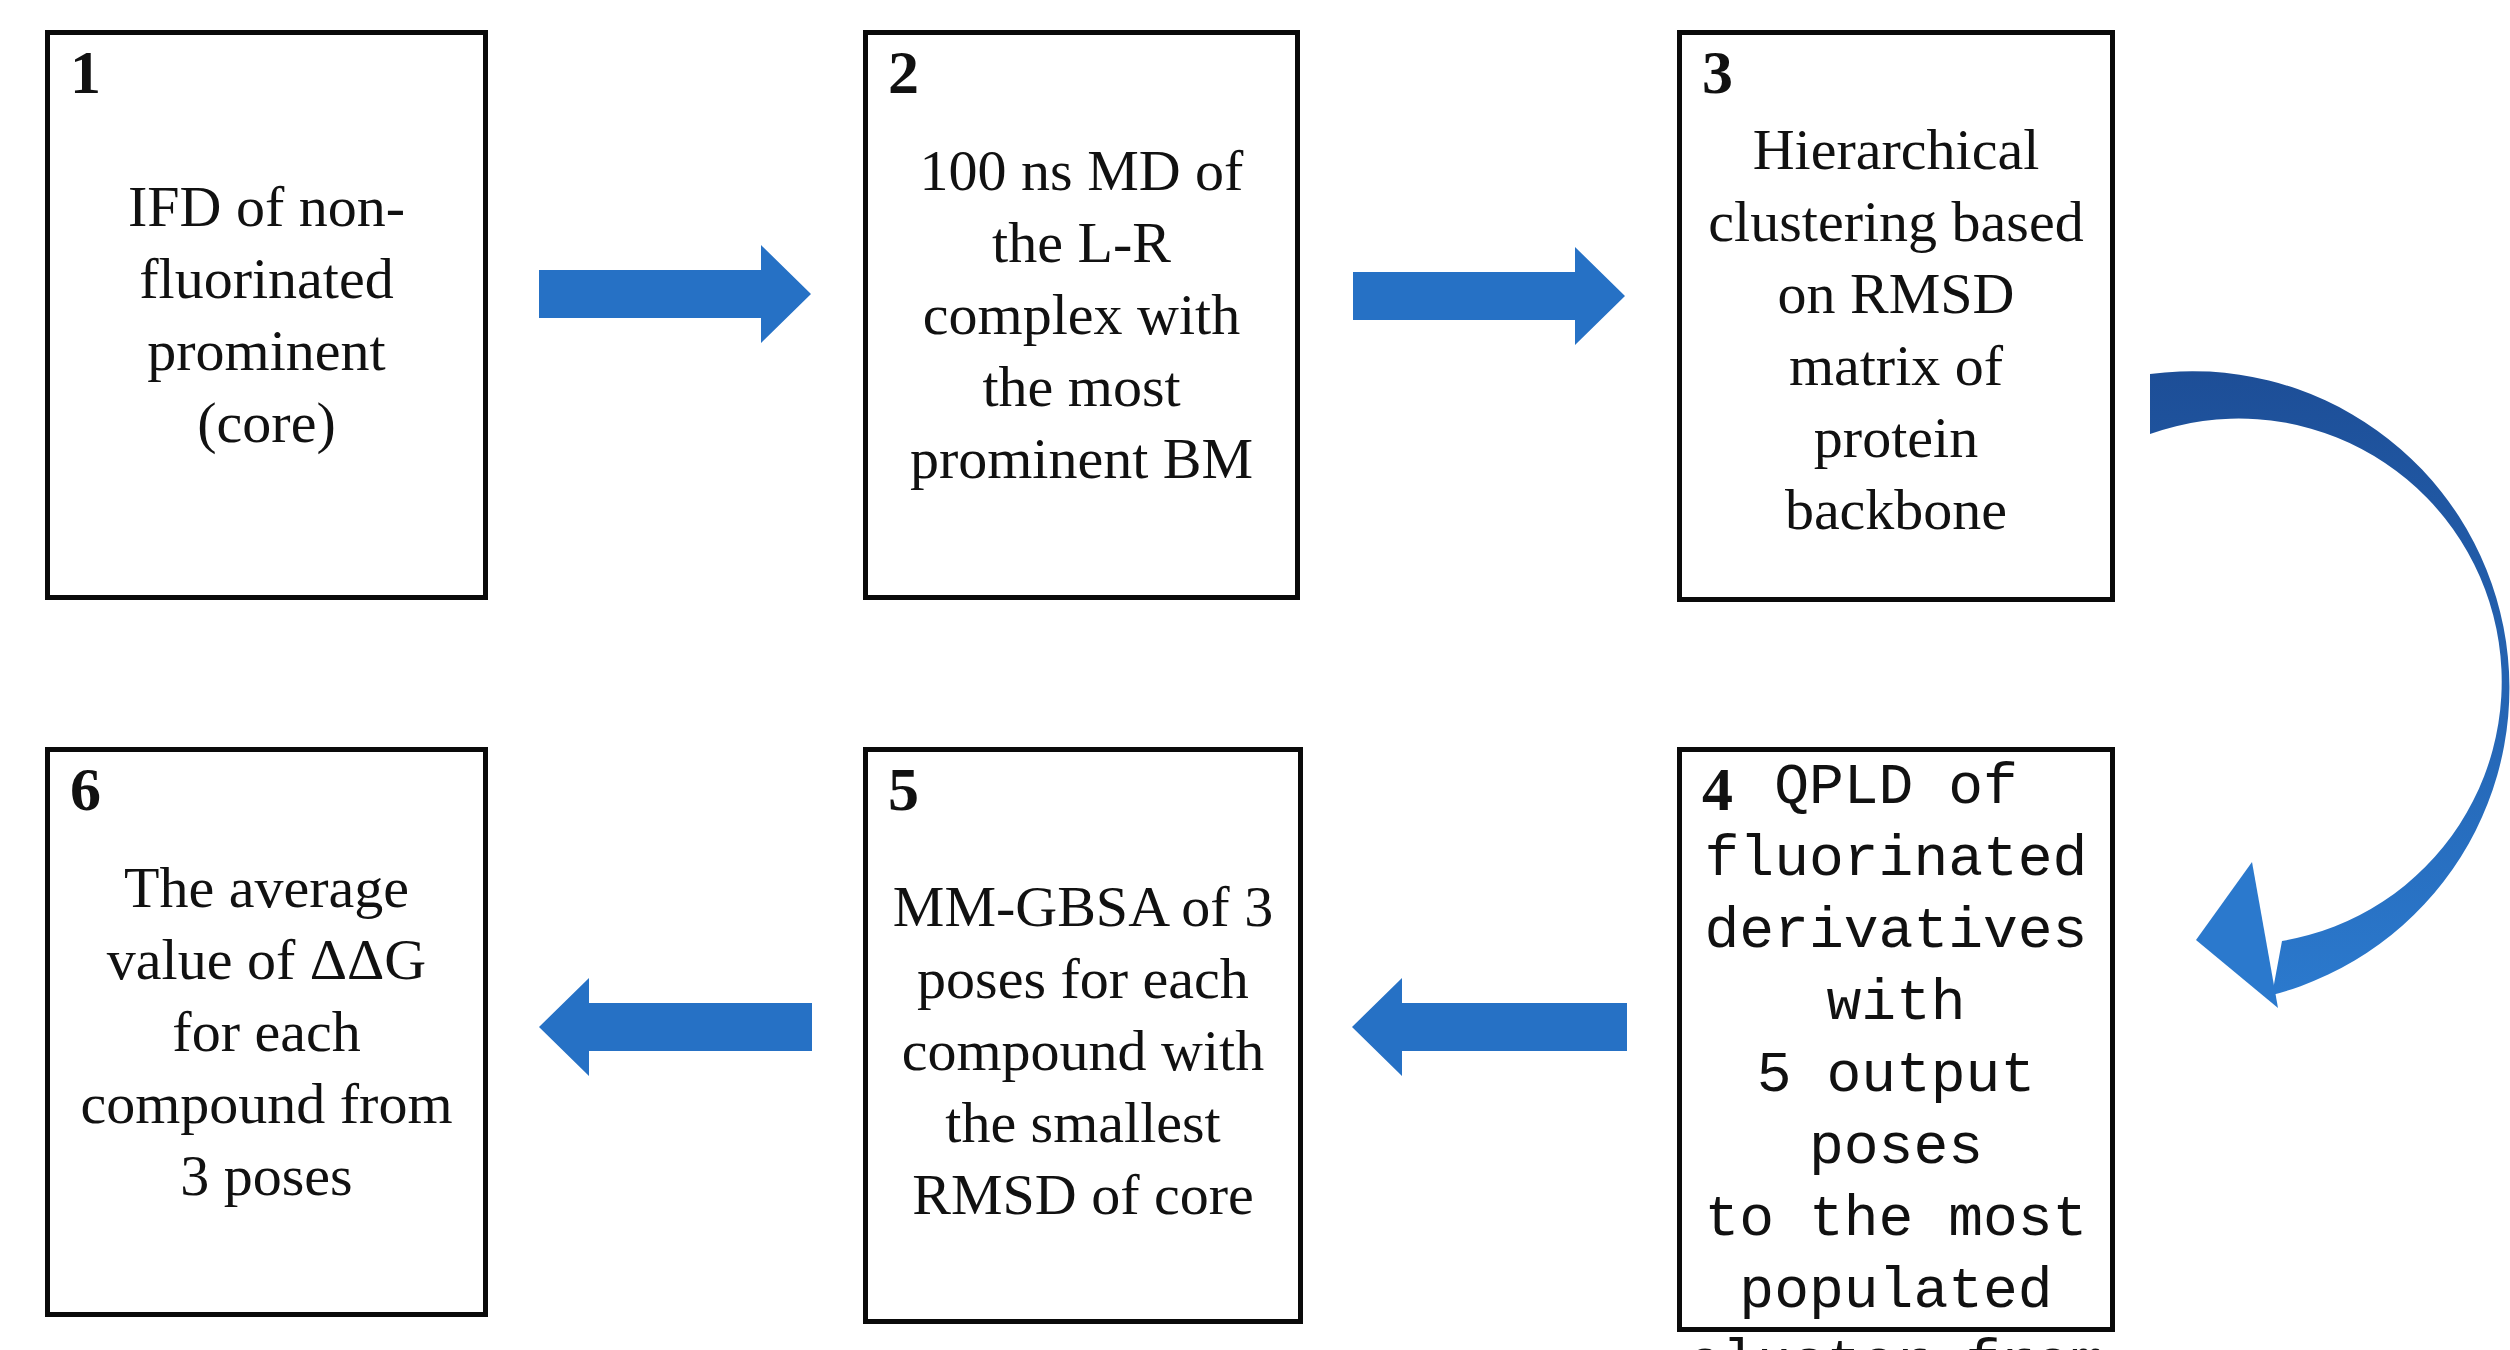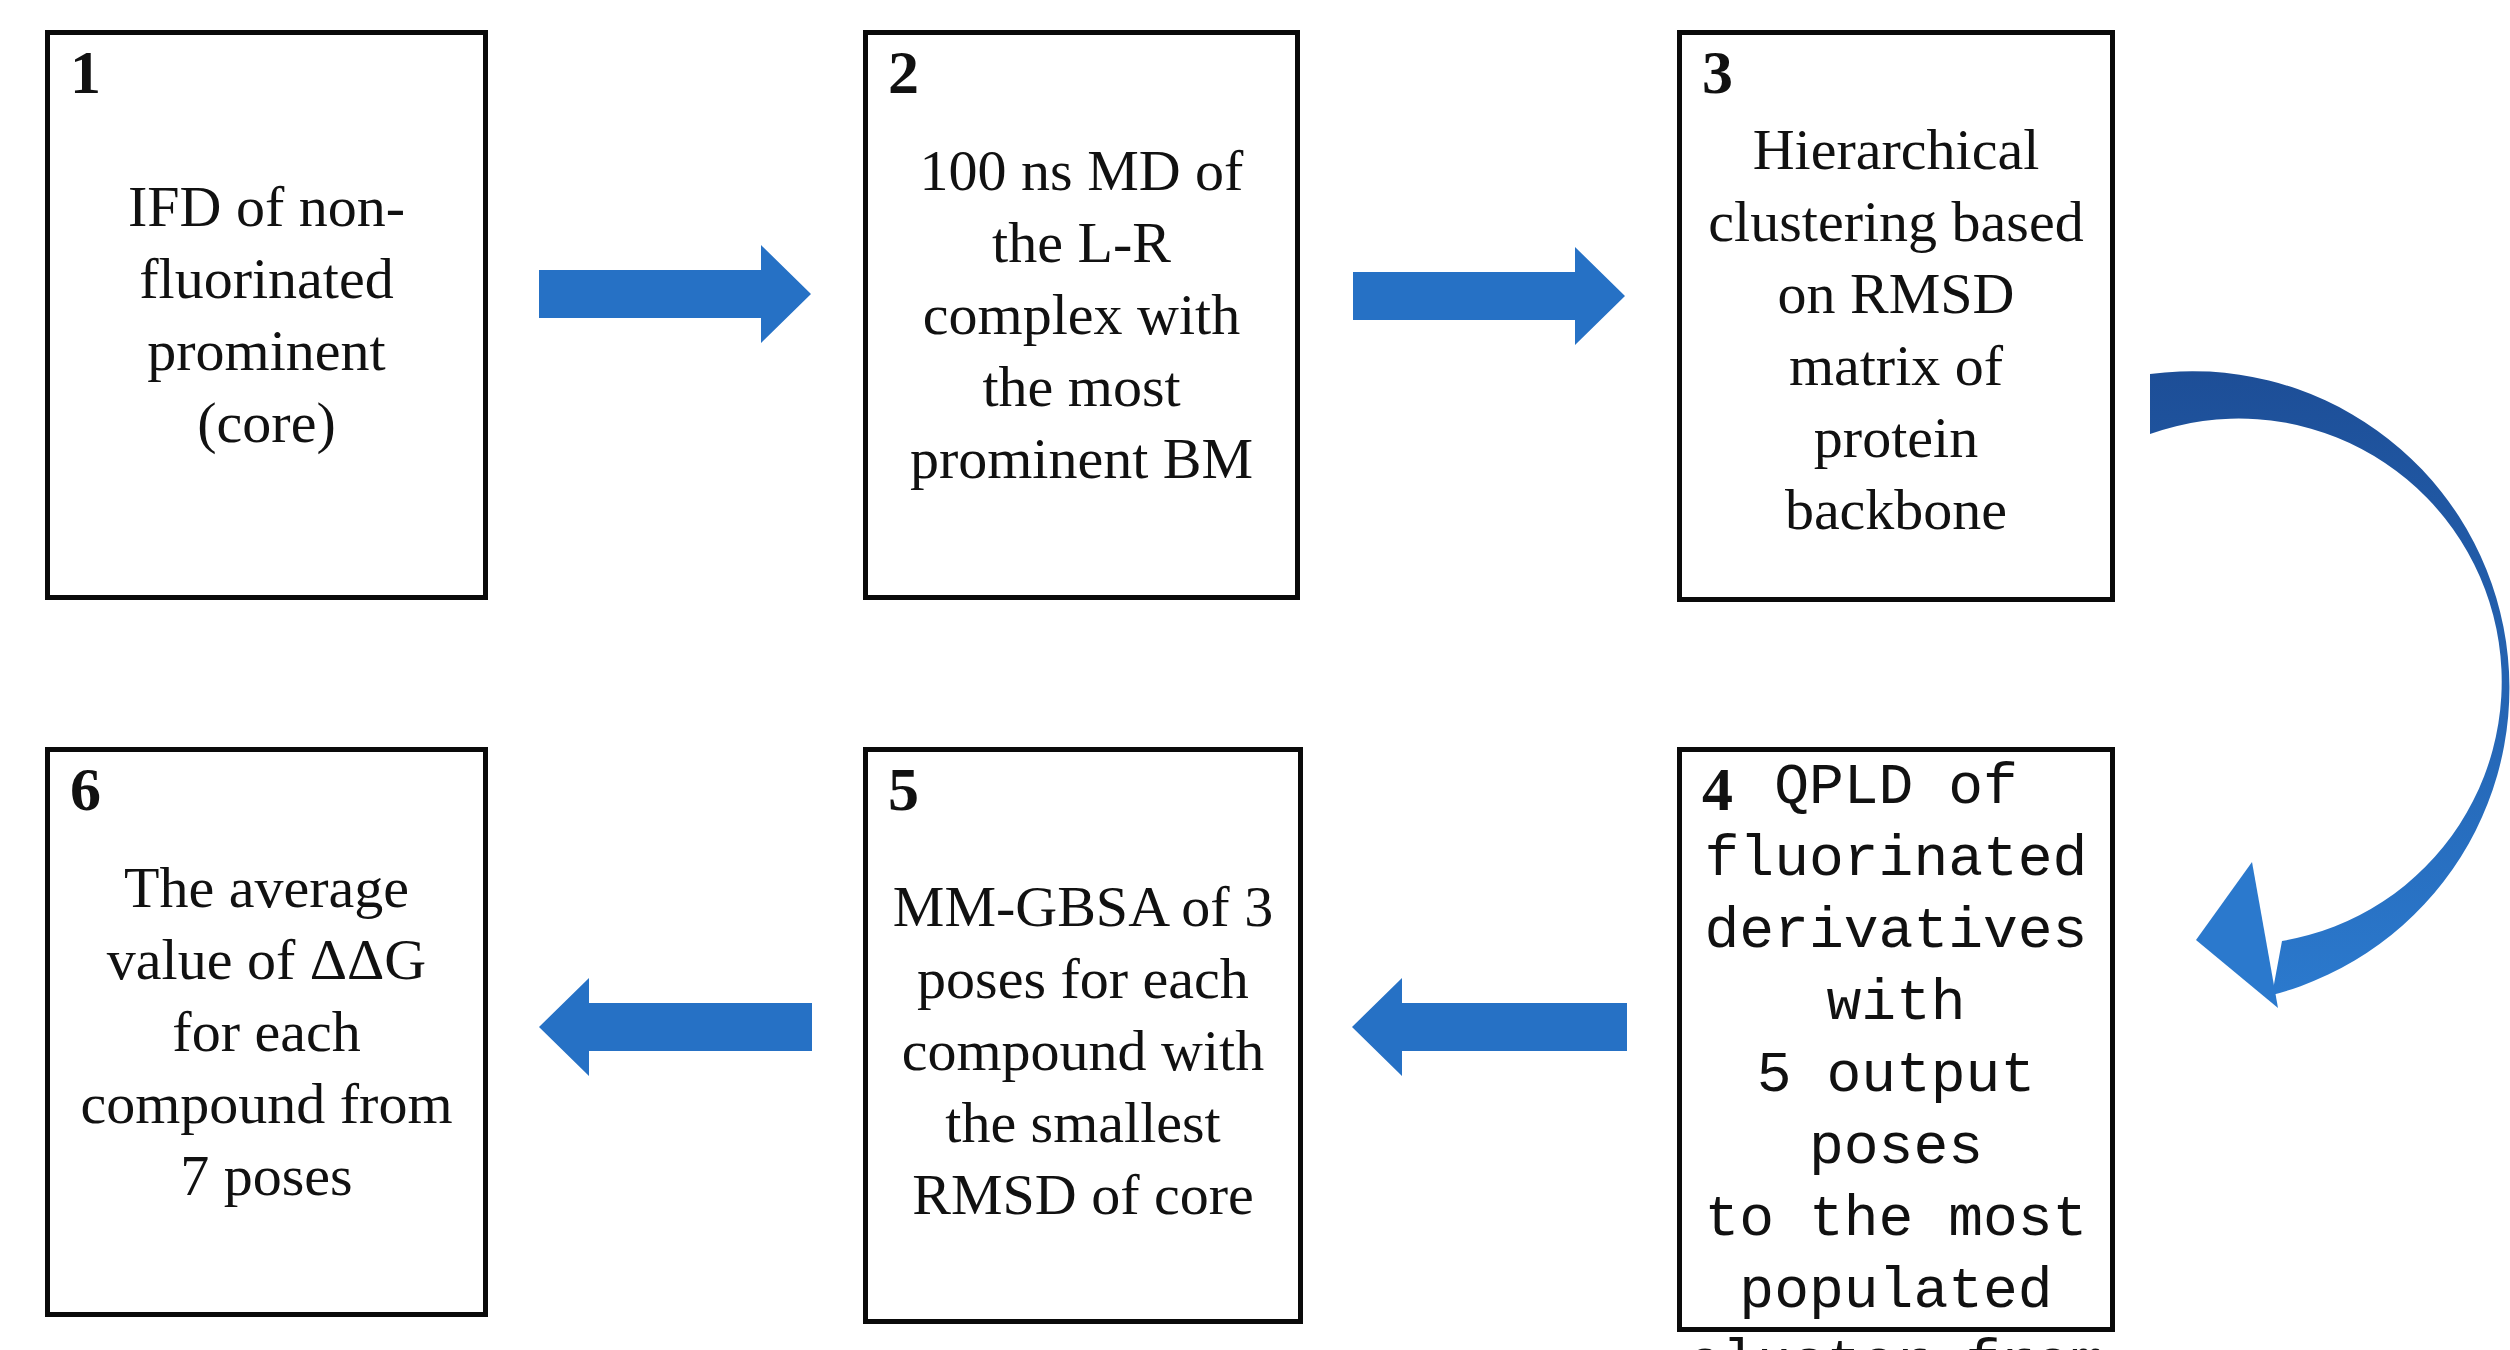--- a/index.html
+++ b/index.html
@@ -149,16 +149,16 @@
   <svg class="arrow" id="arrow-5-6" width="273" height="98" viewBox="0 0 273 98">
     <polygon class="block" points="273,25 50,25 50,0 0,49 50,98 50,73 273,73"></polygon>
   </svg>
 
   <div class="step-box" id="box6">
     <span class="step-num">6</span>
     <div class="step-text">The average
 value of ΔΔG
 for each
 compound from
-7 poses</div>
+3 poses</div>
   </div>
 
 </div>
 
 </body></html>

